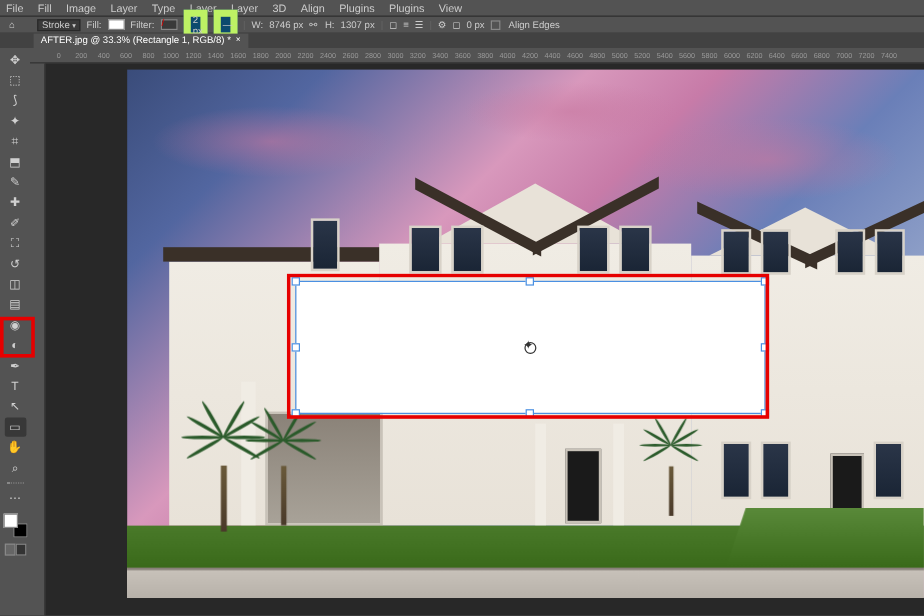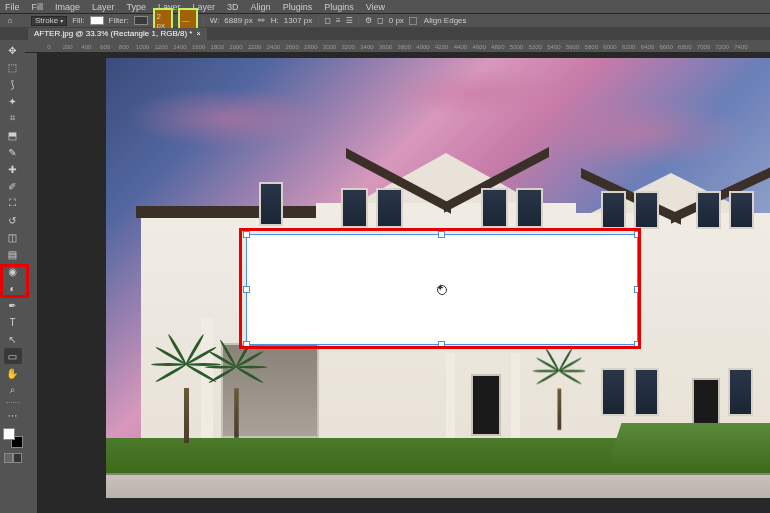--- a/index.html
+++ b/index.html
@@ -7,21 +7,21 @@
 
 .menubar { height: 14px; background: #535353; border-bottom: 1px solid #282828; display: flex; align-items: center; padding-left: 5px; gap: 12px; }
 .menubar span { font-size: 9px; color: #ccc; cursor: default; }
 
 .options-bar { height: 13px; background: #535353; display: flex; align-items: center; padding-left: 5px; gap: 5px; font-size: 8px; color: #ccc; }
 .opt-home { width: 10px; height: 10px; display: inline-flex; align-items: center; justify-content: center; }
 .opt-dd { background: #3a3a3a; border: 1px solid #282828; padding: 0 3px; height: 10px; display: inline-flex; align-items: center; font-size: 8px; }
 .opt-dd::after { content: "▾"; margin-left: 2px; font-size: 6px; }
 .opt-swatch { width: 14px; height: 9px; background: #fff; border: 1px solid #888; display: inline-block; }
 .opt-swatch.none { background: #3a3a3a; }
-.opt-stroke-dd { width: 20px; height: 25px; background: #a16207; border: 2px solid #bef264; display: inline-flex; align-items: center; padding: 0 2px; }
+.opt-stroke-dd { width: 20px; height: 25px; background: #0c4a6e; border: 6px solid #bef264; display: inline-flex; align-items: center; padding: 0 2px; }
 .opt-field { font-size: 8px; }
 .opt-link { width: 8px; }
 .opt-check { width: 8px; height: 8px; border: 1px solid #888; display: inline-block; margin-right: 2px; }
 
 .tab-bar { height: 13px; background: #424242; display: flex; align-items: center; padding-left: 28px; font-size: 8px; }
 .tab { background: #535353; padding: 0 6px; height: 12px; display: inline-flex; align-items: center; color: #fff; }
 .tab .close { margin-left: 4px; font-size: 7px; }
 
 .toolbar { position: absolute; left: 0; top: 40px; width: 25px; background: #535353; height: 473px; display: flex; flex-direction: column; align-items: center; padding-top: 2px; gap: 1px; }
 .tool { width: 18px; height: 16px; display: flex; align-items: center; justify-content: center; cursor: pointer; color: #d0d0d0; font-size: 10px; }
@@ -142,21 +142,21 @@
   <span style="width:6px"></span>
   <span class="opt-dd">Stroke</span>
   <span>Fill:</span>
   <span class="opt-swatch"></span>
   <span>Filter:</span>
   <span class="opt-swatch none"><span style="color:#e00;position:relative;top:-2px">/</span></span>
   <span class="opt-stroke-dd">2 px</span>
   <span class="opt-stroke-dd">—</span>
   <span style="color:#666">|</span>
   <span class="opt-field">W:</span>
-  <span class="opt-field">6889 px</span>
+  <span class="opt-field">8746 px</span>
   <span class="opt-link">⚯</span>
   <span class="opt-field">H:</span>
   <span class="opt-field">1307 px</span>
   <span style="color:#666">|</span>
   <span>◻</span>
   <span>≡</span>
   <span>☰</span>
   <span style="color:#666">|</span>
   <span>⚙</span>
   <span>◻</span>

